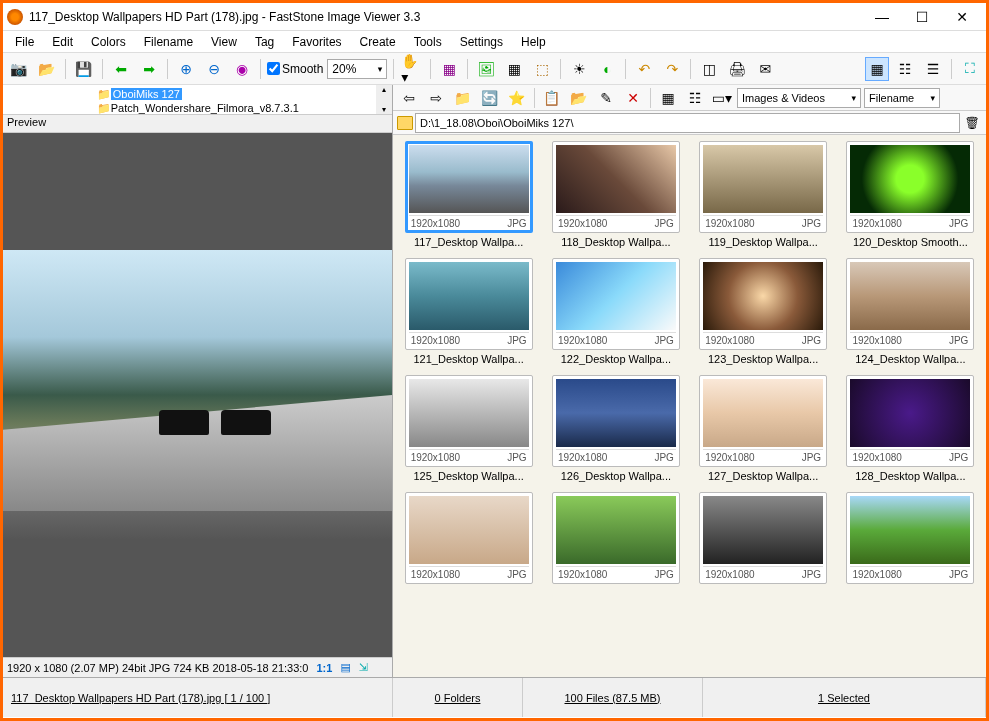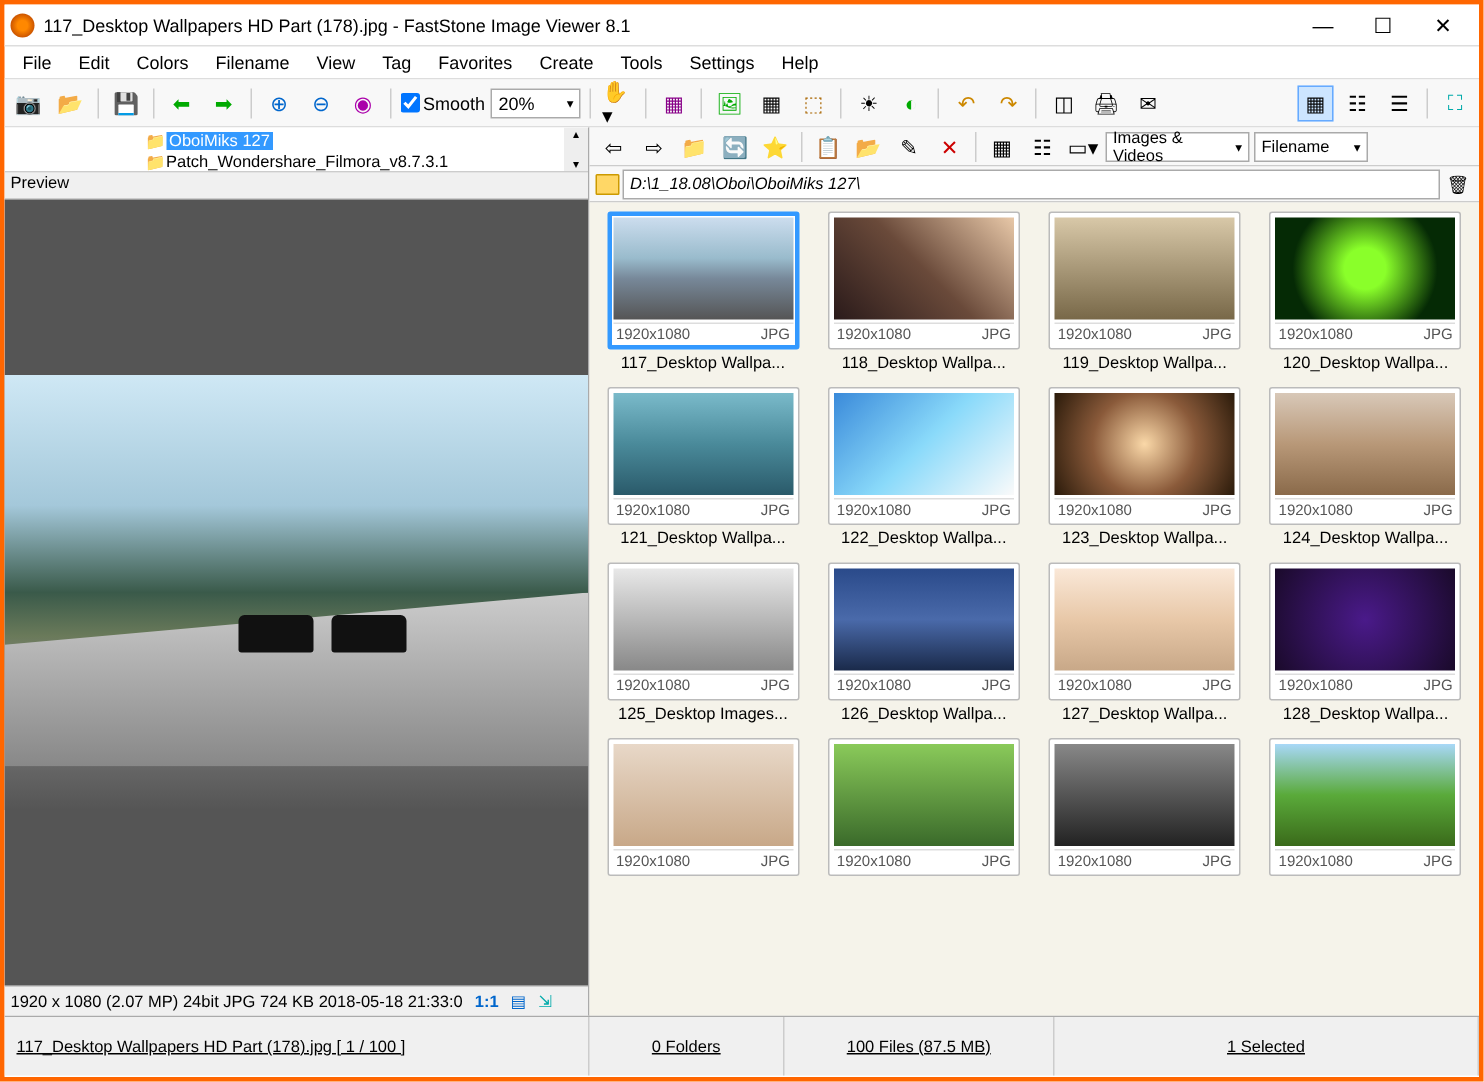--- a/index.html
+++ b/index.html
@@ -30,42 +30,42 @@
 .car.c1 { left: 40%; }
 .car.c2 { left: 56%; }
 .previewinfo { height: 20px; background: #f0f0f0; border-top: 1px solid #ccc; display: flex; align-items: center; padding: 0 4px; font-size: 11px; gap: 8px; }
 .previewinfo .one { color: #0066cc; font-weight: bold; }
 .rightpanel { flex: 1; display: flex; flex-direction: column; }
 .rtoolbar { height: 26px; display: flex; align-items: center; padding: 2px 4px; gap: 3px; border-bottom: 1px solid #ccc; background: #f8f8f8; }
 .combo { height: 20px; border: 1px solid #aaa; background: #fff; padding: 0 4px; display: flex; align-items: center; justify-content: space-between; font-size: 11px; }
 .combo::after { content: "▾"; font-size: 9px; margin-left: 4px; }
 .pathbar { height: 24px; display: flex; align-items: center; padding: 2px 4px; gap: 2px; border-bottom: 1px solid #ccc; background: #f8f8f8; }
 .pathbar .folder-icon { width: 16px; height: 14px; background: #ffd766; border: 1px solid #cc9a00; border-radius: 1px; }
-.pathbar input { flex: 1; height: 20px; border: 1px solid #aaa; padding: 0 4px; font-size: 11px; background: #fff; font-style: italic; }
+.pathbar input { flex: 1; height: 20px; border: 1px solid #aaa; padding: 0 4px; font-size: 11px; background: #fff; }
 .pathbar .trash { width: 20px; height: 20px; display: flex; align-items: center; justify-content: center; }
 .thumbs { flex: 1; background: #f5f3ea; overflow-y: scroll; padding: 6px; display: grid; grid-template-columns: repeat(4, 1fr); gap: 10px 8px; align-content: start; }
 .thumb-cell { display: flex; flex-direction: column; align-items: center; }
 .thumb-frame { width: 128px; border: 1px solid #bbb; background: #fff; padding: 3px; border-radius: 2px; }
 .thumb-frame.selected { border: 3px solid #3399ff; padding: 1px; }
 .thumb-img { width: 100%; height: 68px; display: block; }
 .thumb-meta { display: flex; justify-content: space-between; font-size: 10px; color: #555; padding: 2px 2px 0 2px; border-top: 1px solid #ddd; margin-top: 2px; }
 .thumb-label { font-size: 11px; margin-top: 3px; width: 128px; white-space: nowrap; overflow: hidden; text-overflow: ellipsis; text-align: center; }
 .statusbar { height: 40px; border-top: 1px solid #aaa; background: #f0f0f0; display: flex; flex-direction: column; font-size: 11px; }
 .statusrow { flex: 1; display: flex; align-items: center; text-decoration: underline; }
 .statusrow .cell { border-right: 1px solid #ccc; padding: 0 8px; height: 100%; display: flex; align-items: center; }
 ::-webkit-scrollbar { width: 16px; }
 ::-webkit-scrollbar-track { background: #eee; }
 ::-webkit-scrollbar-thumb { background: #ccc; border: 1px solid #aaa; }
 </style>
 </head>
 <body>
 
 <div class="titlebar">
   <span class="app-icon"></span>
-  <span class="title">117_Desktop Wallpapers HD Part (178).jpg  -  FastStone Image Viewer 8.1</span>
+  <span class="title">117_Desktop Wallpapers HD Part (178).jpg  -  FastStone Image Viewer 3.3</span>
   <span class="winbtn">—</span>
   <span class="winbtn">☐</span>
   <span class="winbtn">✕</span>
 </div>
 
 <div class="menubar" id="menubar">
     <span>File</span>
     <span>Edit</span>
     <span>Colors</span>
     <span>Filename</span>
@@ -158,21 +158,21 @@
       <span class="tbtn">⭐</span>
       <span class="sep"></span>
       <span class="tbtn">📋</span>
       <span class="tbtn">📂</span>
       <span class="tbtn">✎</span>
       <span class="tbtn" style="color:#c00">✕</span>
       <span class="sep"></span>
       <span class="tbtn">▦</span>
       <span class="tbtn">☷</span>
       <span class="tbtn">▭▾</span>
-      <span class="combo" style="width:96px">
+      <span class="combo" style="width:124px">
           <span>Images &amp; Videos</span>
         </span>
       <span class="combo" style="width:76px">
           <span>Filename</span>
         </span>
     </div>
     <div class="pathbar">
       <span class="folder-icon"></span>
       <input value="D:\1_18.08\Oboi\OboiMiks 127\" style="">
       <span class="trash">🗑</span>
@@ -209,21 +209,21 @@
           <div class="thumb-label">119_Desktop Wallpa...</div>
         </div>
         <div class="thumb-cell">
           <div class="thumb-frame">
             <div class="thumb-img" style="background: radial-gradient(circle, rgb(138, 255, 42) 20%, rgb(5, 42, 5) 70%);"></div>
             <div class="thumb-meta">
               <span>1920x1080</span>
               <span>JPG</span>
             </div>
           </div>
-          <div class="thumb-label">120_Desktop Wallpa...</div>
+          <div class="thumb-label">120_Desktop Smooth...</div>
         </div>
         <div class="thumb-cell">
           <div class="thumb-frame">
             <div class="thumb-img" style="background: linear-gradient(rgb(122, 186, 202), rgb(74, 138, 154), rgb(42, 90, 106));"></div>
             <div class="thumb-meta">
               <span>1920x1080</span>
               <span>JPG</span>
             </div>
           </div>
           <div class="thumb-label">121_Desktop Wallpa...</div>
@@ -259,21 +259,21 @@
           <div class="thumb-label">124_Desktop Wallpa...</div>
         </div>
         <div class="thumb-cell">
           <div class="thumb-frame">
             <div class="thumb-img" style="background: linear-gradient(rgb(232, 232, 232), rgb(184, 184, 184), rgb(136, 136, 136));"></div>
             <div class="thumb-meta">
               <span>1920x1080</span>
               <span>JPG</span>
             </div>
           </div>
-          <div class="thumb-label">125_Desktop Images...</div>
+          <div class="thumb-label">125_Desktop Wallpa...</div>
         </div>
         <div class="thumb-cell">
           <div class="thumb-frame">
             <div class="thumb-img" style="background: linear-gradient(rgb(42, 74, 138), rgb(74, 106, 170), rgb(26, 42, 74));"></div>
             <div class="thumb-meta">
               <span>1920x1080</span>
               <span>JPG</span>
             </div>
           </div>
           <div class="thumb-label">126_Desktop Wallpa...</div>

